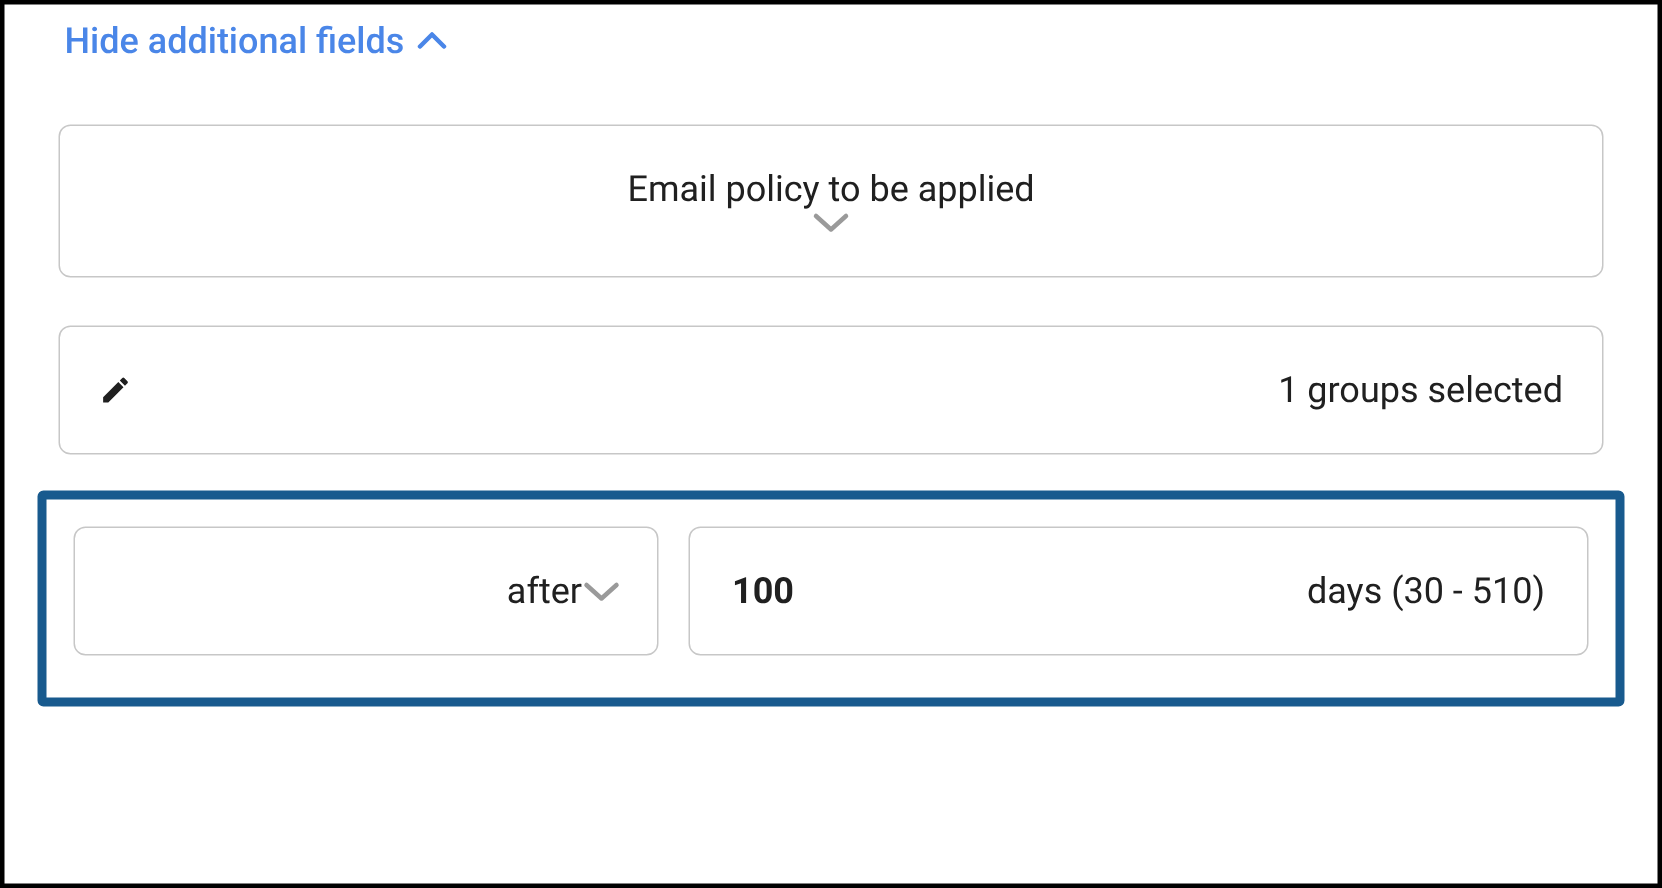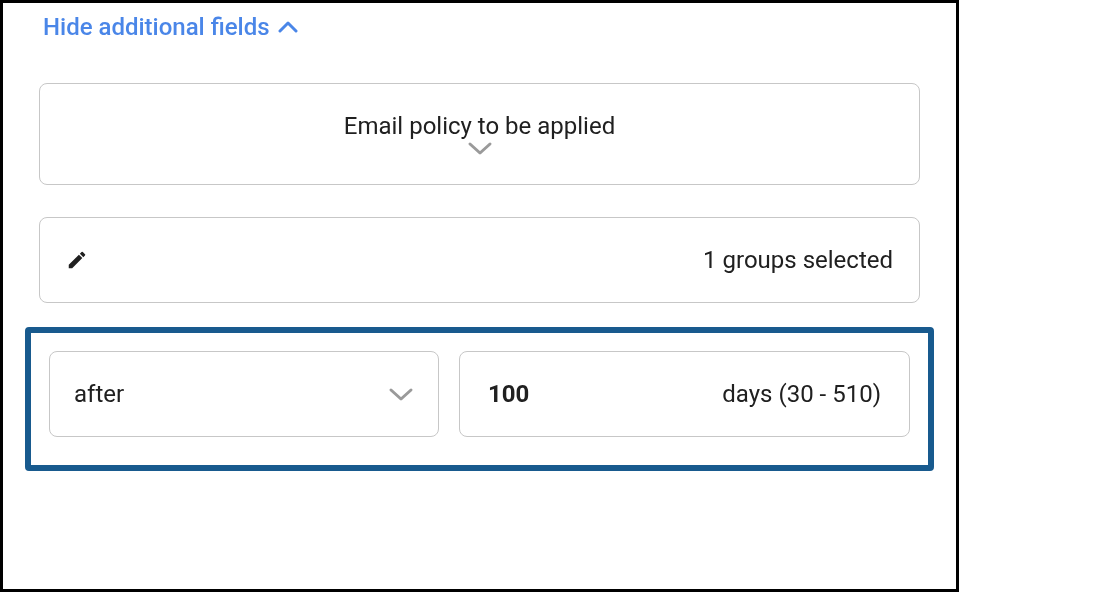--- a/index.html
+++ b/index.html
@@ -4,21 +4,21 @@
   <style>
     * { box-sizing: border-box; margin: 0; padding: 0; }
     body {
       font-family: -apple-system, BlinkMacSystemFont, "Segoe UI", Roboto, "Helvetica Neue", Arial, sans-serif;
       background: #fff;
       width: 1108px;
       height: 592px;
     }
     .outer {
       border: 3px solid #000;
-      width: 959px;
+      width: 1108px;
       height: 592px;
       padding: 0;
     }
     .content {
       padding: 0 36px 0 36px;
     }
     .toggle-link {
       display: inline-flex;
       align-items: center;
       gap: 8px;
@@ -114,21 +114,21 @@
       display: flex;
       gap: 20px;
     }
     .small-select {
       flex: 0 0 390px;
       border: 1px solid #c7c7c7;
       border-radius: 8px;
       padding: 28px 24px;
       display: flex;
       align-items: center;
-      justify-content: space-between;
+      justify-content: flex-end;
       cursor: pointer;
     }
     .small-select .label {
       font-size: 24px;
       color: #202020;
     }
     .number-field {
       flex: 1;
       border: 1px solid #c7c7c7;
       border-radius: 8px;

